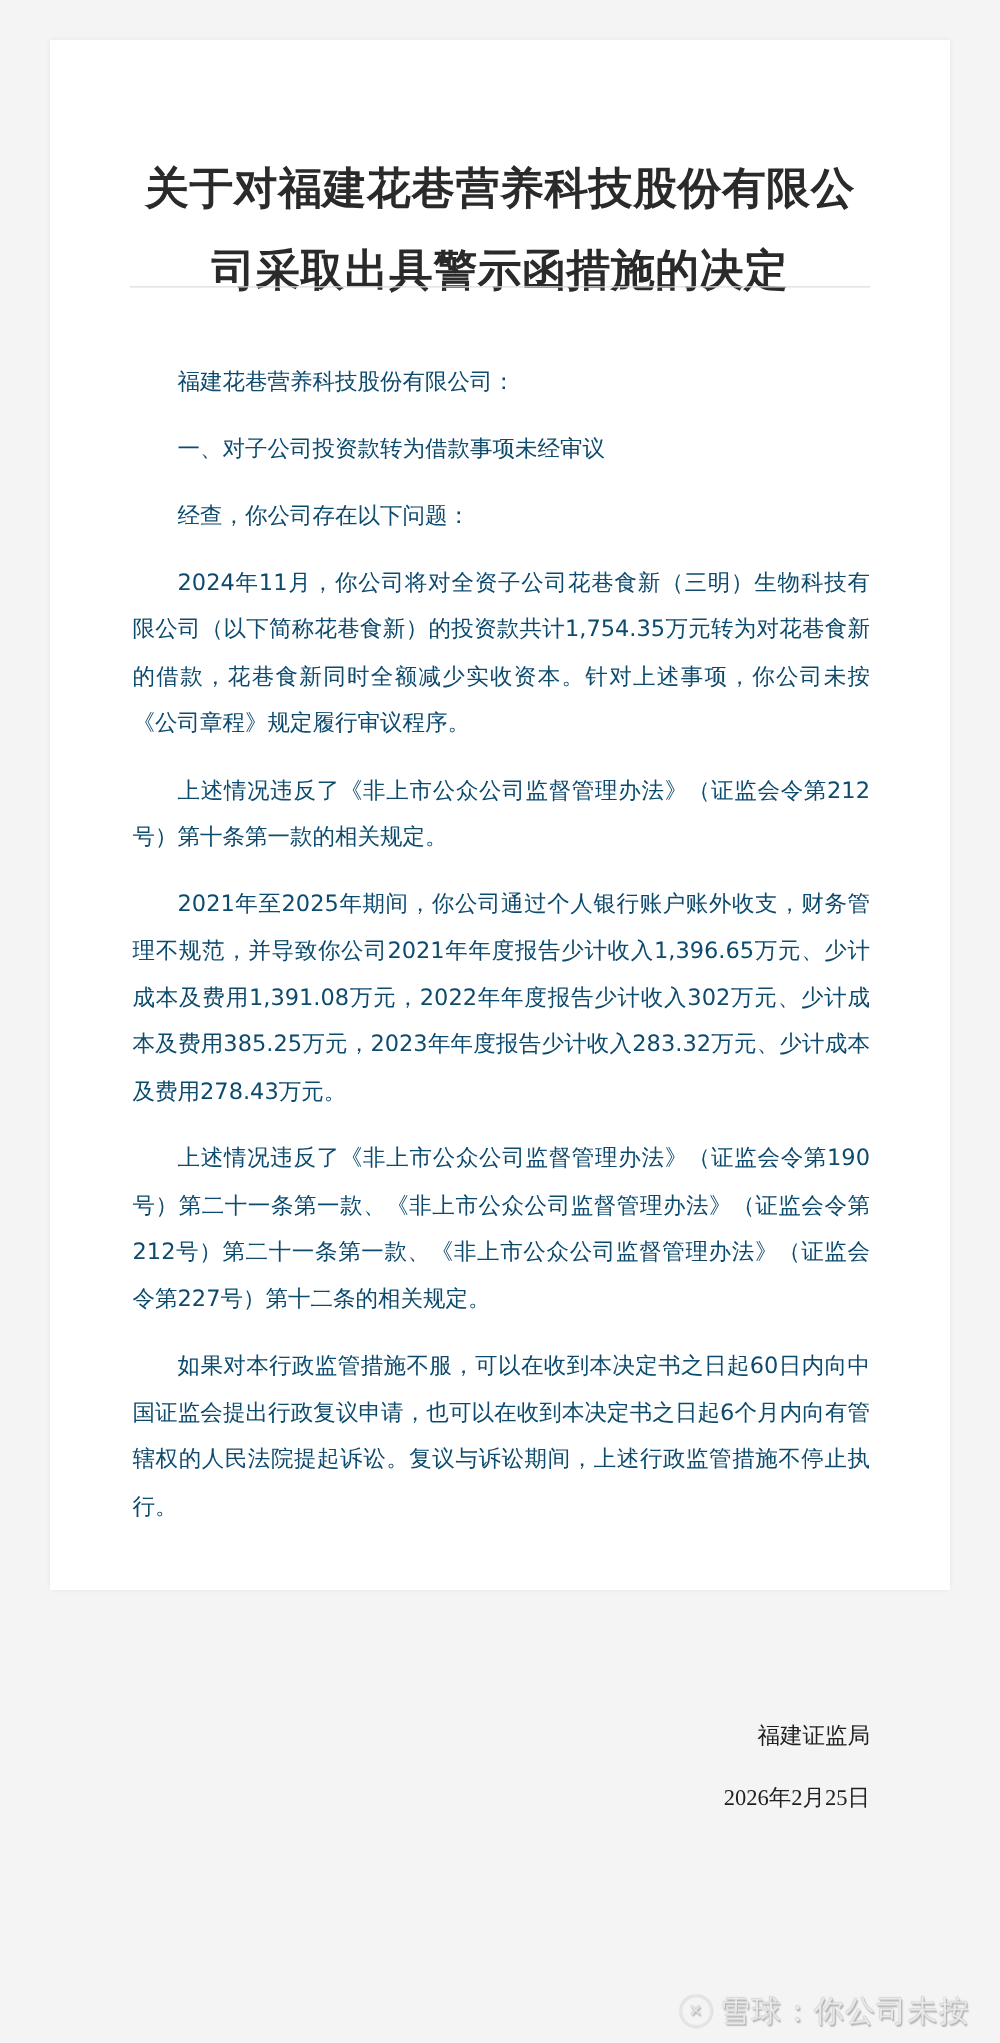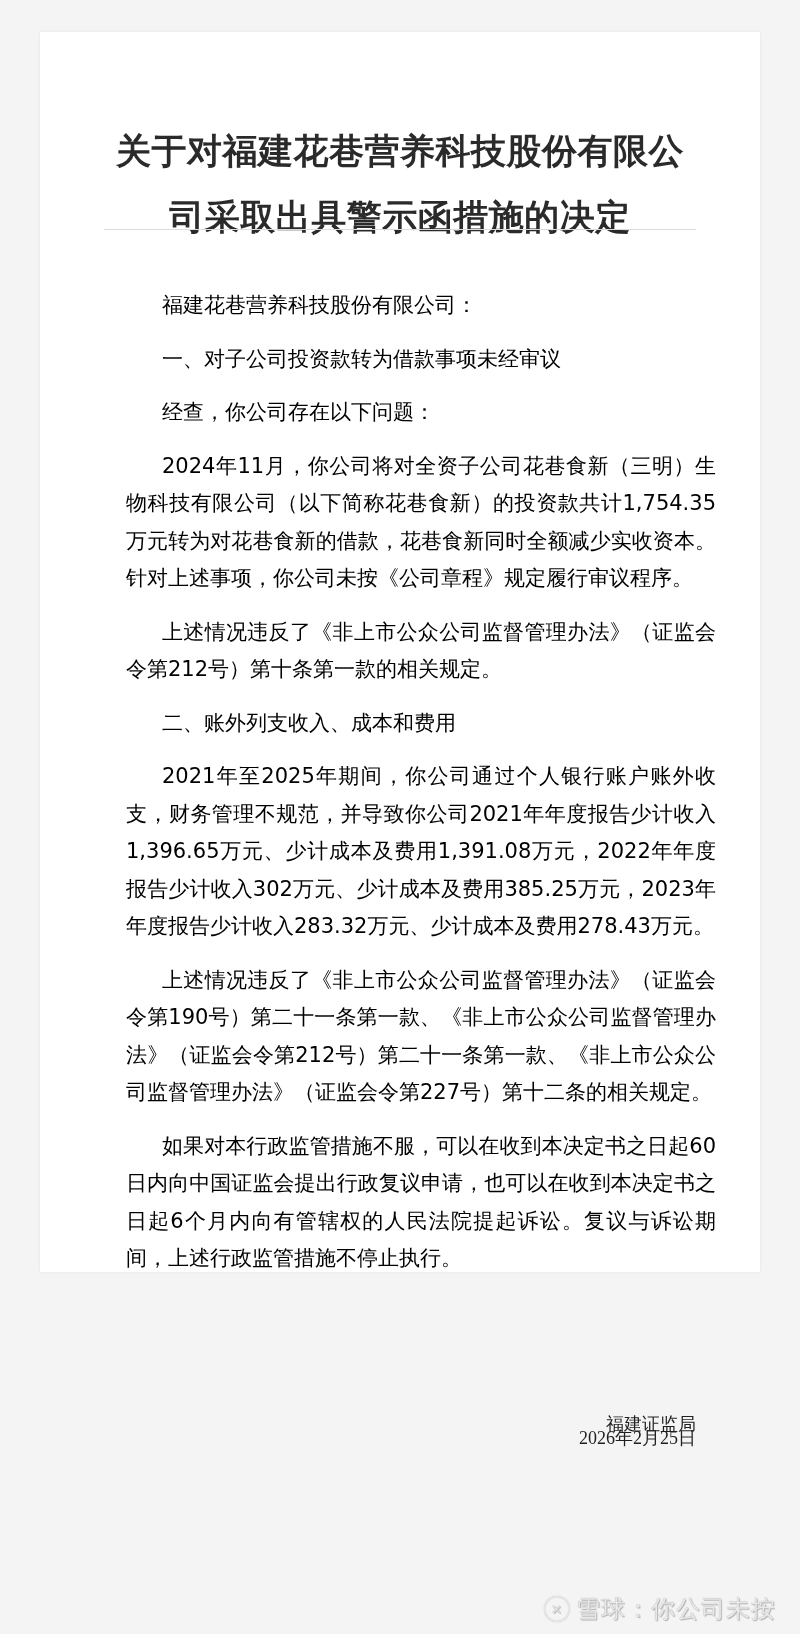--- a/index.html
+++ b/index.html
@@ -43,39 +43,38 @@
       top: 197px;
       width: 592px;
       height: 1px;
       background: #dcdcdc;
     }
     .body {
       position: absolute;
       left: 66px;
       top: 255px;
       width: 590px;
-      font-size: 21px;
+      font-size: 18px;
       line-height: 37.5px;
-      color: #000000;
-      margin-left: 20px;
+      color: #0c4a6e;
     }
     .body p {
       margin: 0 0 16px 0;
       text-indent: 36px;
       text-align: justify;
     }
     .sign {
       position: absolute;
       right: 64px;
       width: 400px;
       text-align: right;
       font-size: 18px;
       color: #1f1f1f;
     }
-    .sign.org { top: 1380px; }
+    .sign.org { top: 1344px; }
     .sign.date { top: 1394px; font-family: Liberation Serif, serif; }
     .watermark {
       position: absolute;
       right: 24px;
       top: 1592px;
       height: 34px;
       display: flex;
       align-items: center;
       gap: 6px;
       color: #e9e9e9;
@@ -102,21 +101,20 @@
 <div class="card">
   <h1 class="title">关于对福建花巷营养科技股份有限公司采取出具警示函措施的决定</h1>
   <div class="divider"></div>
 
   <div class="body">
     <p>福建花巷营养科技股份有限公司：</p>
     <p>一、对子公司投资款转为借款事项未经审议</p>
     <p>经查，你公司存在以下问题：</p>
     <p>2024年11月，你公司将对全资子公司花巷食新（三明）生物科技有限公司（以下简称花巷食新）的投资款共计1,754.35万元转为对花巷食新的借款，花巷食新同时全额减少实收资本。针对上述事项，你公司未按《公司章程》规定履行审议程序。</p>
     <p>上述情况违反了《非上市公众公司监督管理办法》（证监会令第212号）第十条第一款的相关规定。</p>
-    <p>二、账外列支收入、成本和费用</p>
     <p>2021年至2025年期间，你公司通过个人银行账户账外收支，财务管理不规范，并导致你公司2021年年度报告少计收入1,396.65万元、少计成本及费用1,391.08万元，2022年年度报告少计收入302万元、少计成本及费用385.25万元，2023年年度报告少计收入283.32万元、少计成本及费用278.43万元。</p>
     <p>上述情况违反了《非上市公众公司监督管理办法》（证监会令第190号）第二十一条第一款、《非上市公众公司监督管理办法》（证监会令第212号）第二十一条第一款、《非上市公众公司监督管理办法》（证监会令第227号）第十二条的相关规定。</p>
     <p>如果对本行政监管措施不服，可以在收到本决定书之日起60日内向中国证监会提出行政复议申请，也可以在收到本决定书之日起6个月内向有管辖权的人民法院提起诉讼。复议与诉讼期间，上述行政监管措施不停止执行。</p>
   </div>
 
   <div class="sign org">福建证监局</div>
   <div class="sign date">2026年2月25日</div>
 </div>
 
 <div class="watermark">

